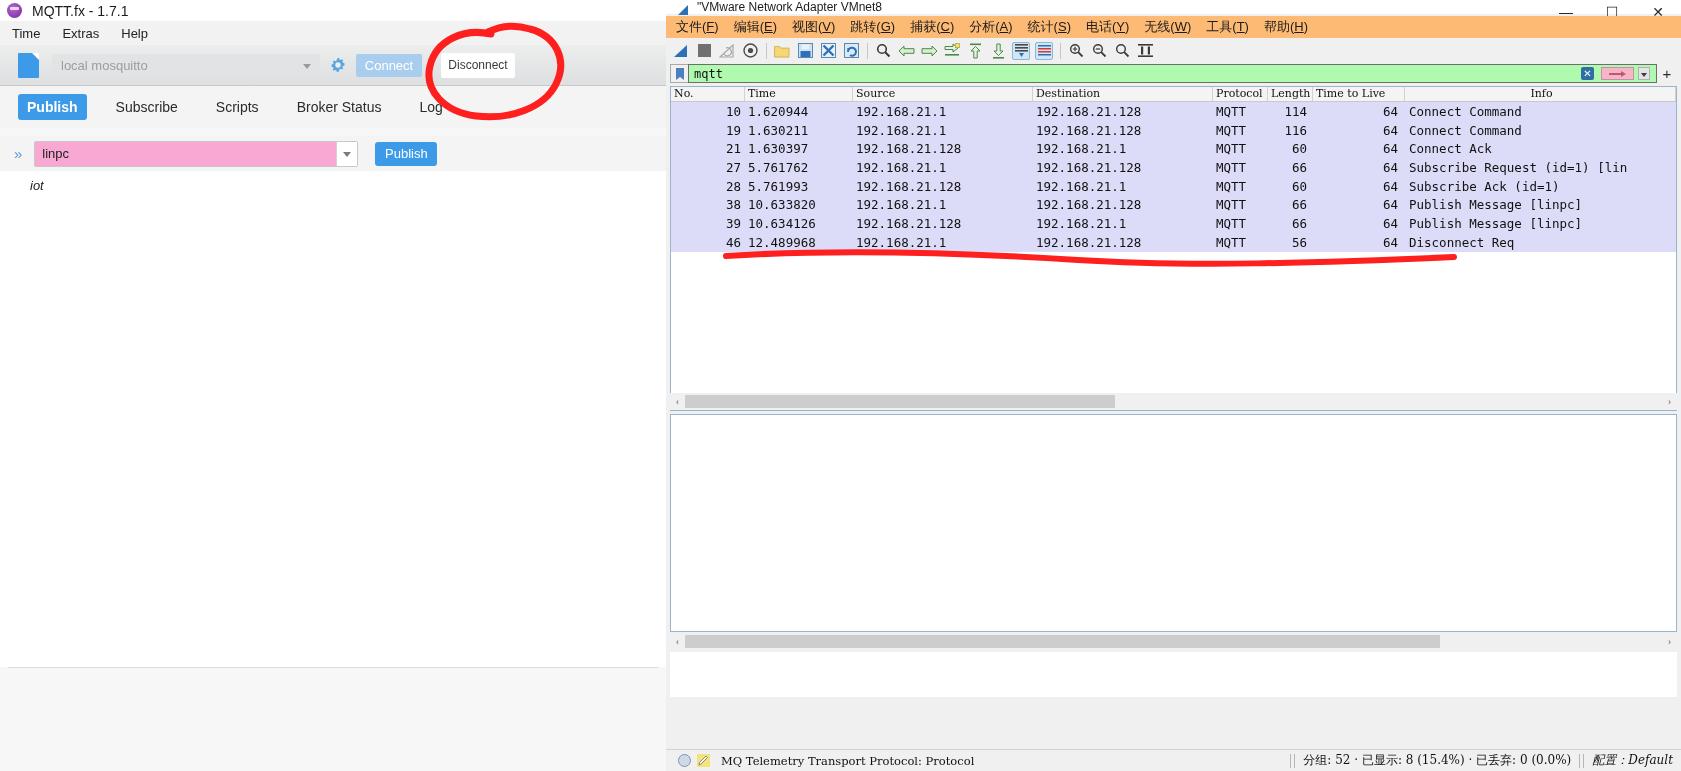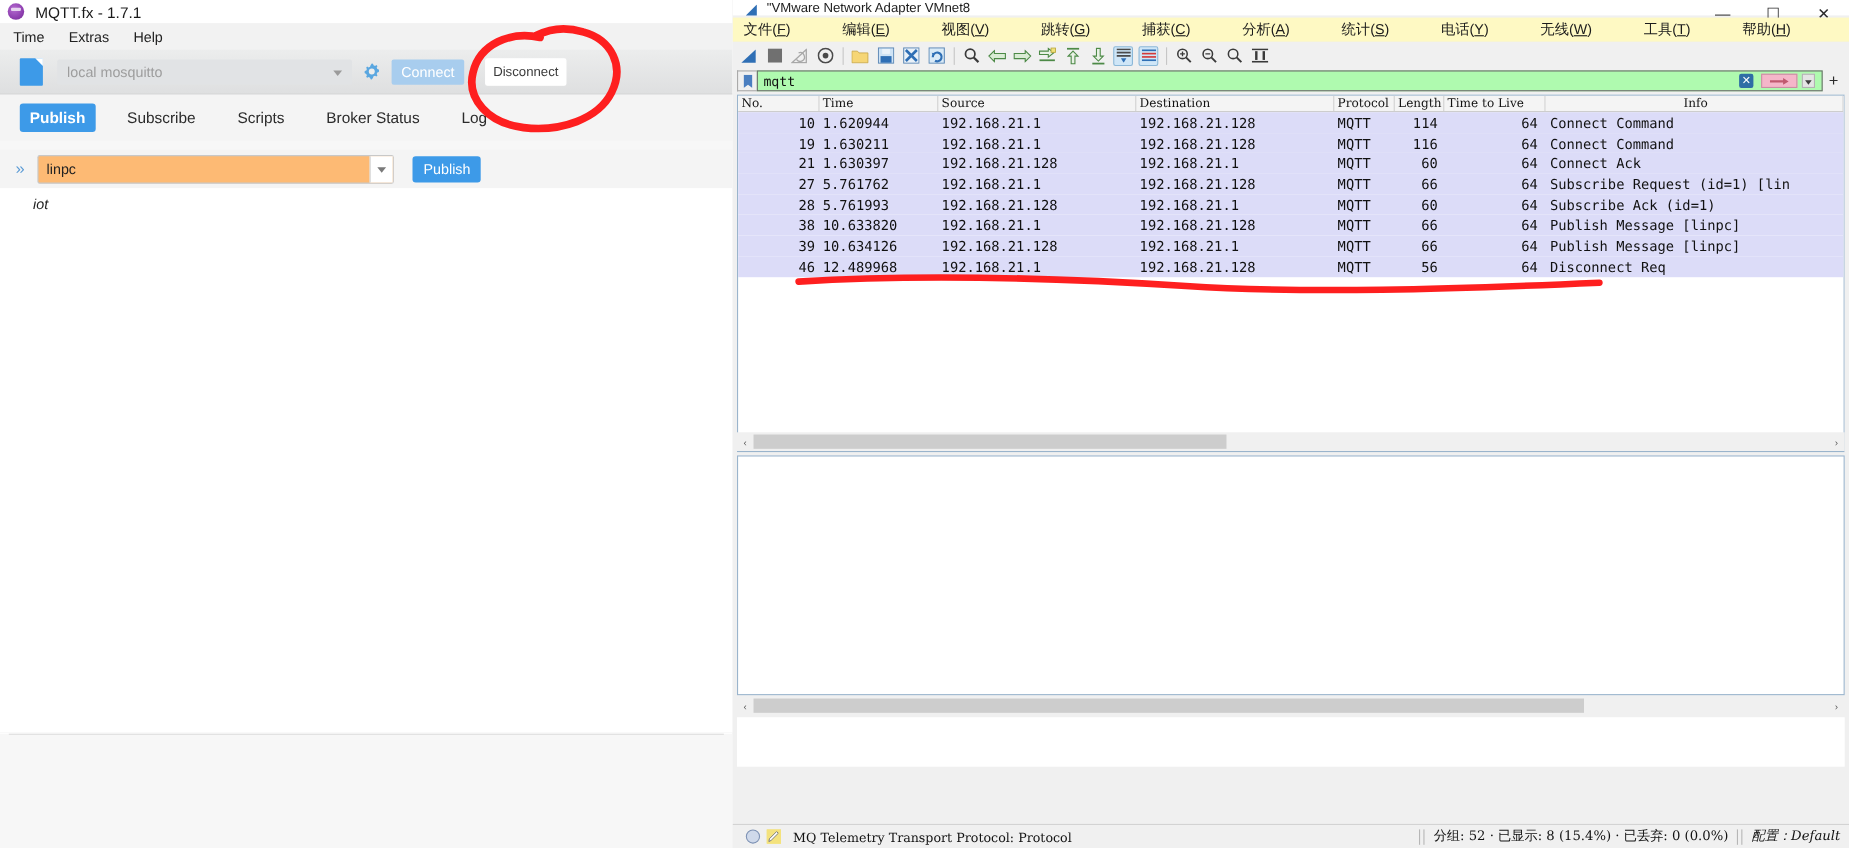--- a/index.html
+++ b/index.html
@@ -175,21 +175,21 @@
     background: #f4f4f4;
   }
   .mfx-chev {
     margin-left: 14px;
     color: #5b9bd5;
     font-size: 15px;
   }
   .mfx-topic {
     margin-left: 12px;
     width: 322px; height: 24px;
-    background: #fdba74;
+    background: #f9a8d4;
     border: 1px solid #c8c8c8;
     border-radius: 2px;
     display: flex;
     align-items: center;
     position: relative;
   }
   .mfx-topic-text {
     font-size: 13px;
     color: #222;
     padding-left: 7px;
@@ -288,26 +288,25 @@
     display: flex;
     align-items: center;
     justify-content: center;
     font-size: 14px;
     color: #2b2b2b;
   }
   .ws-menubar {
     position: absolute;
     left: 0; top: 16px;
     width: 1015px; height: 22px;
-    background: #fef9c3;
+    background: #fdba74;
     display: flex;
     align-items: center;
     padding-left: 10px;
     box-sizing: border-box;
-    gap: 32px;
   }
   .ws-menu-item {
     font-size: 13px;
     color: #1b1b1b;
     margin-right: 15px;
     white-space: nowrap;
   }
   .ws-menu-item u { text-decoration: underline; }
   .ws-toolbar {
     position: absolute;

